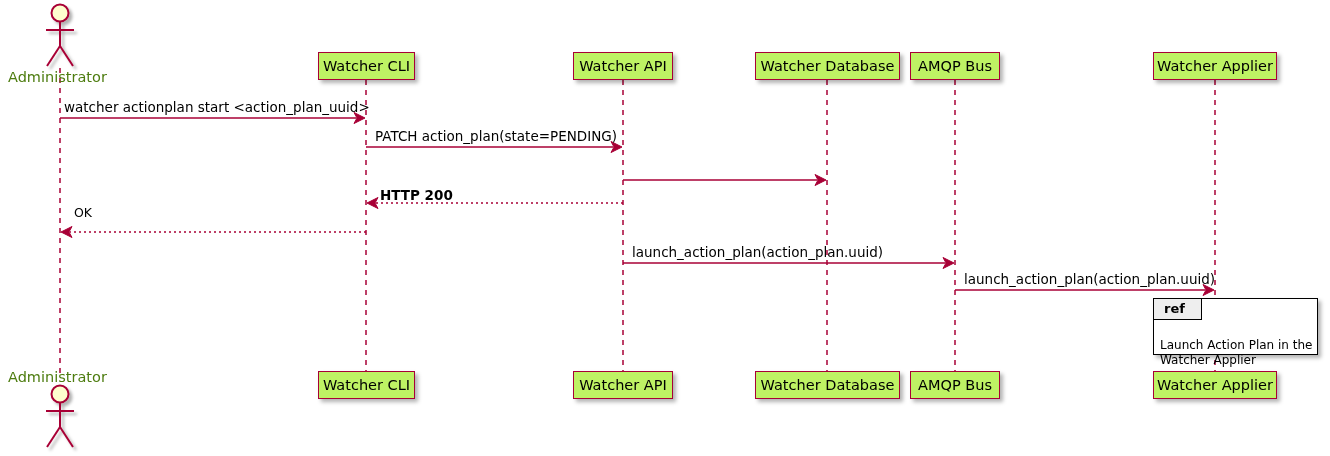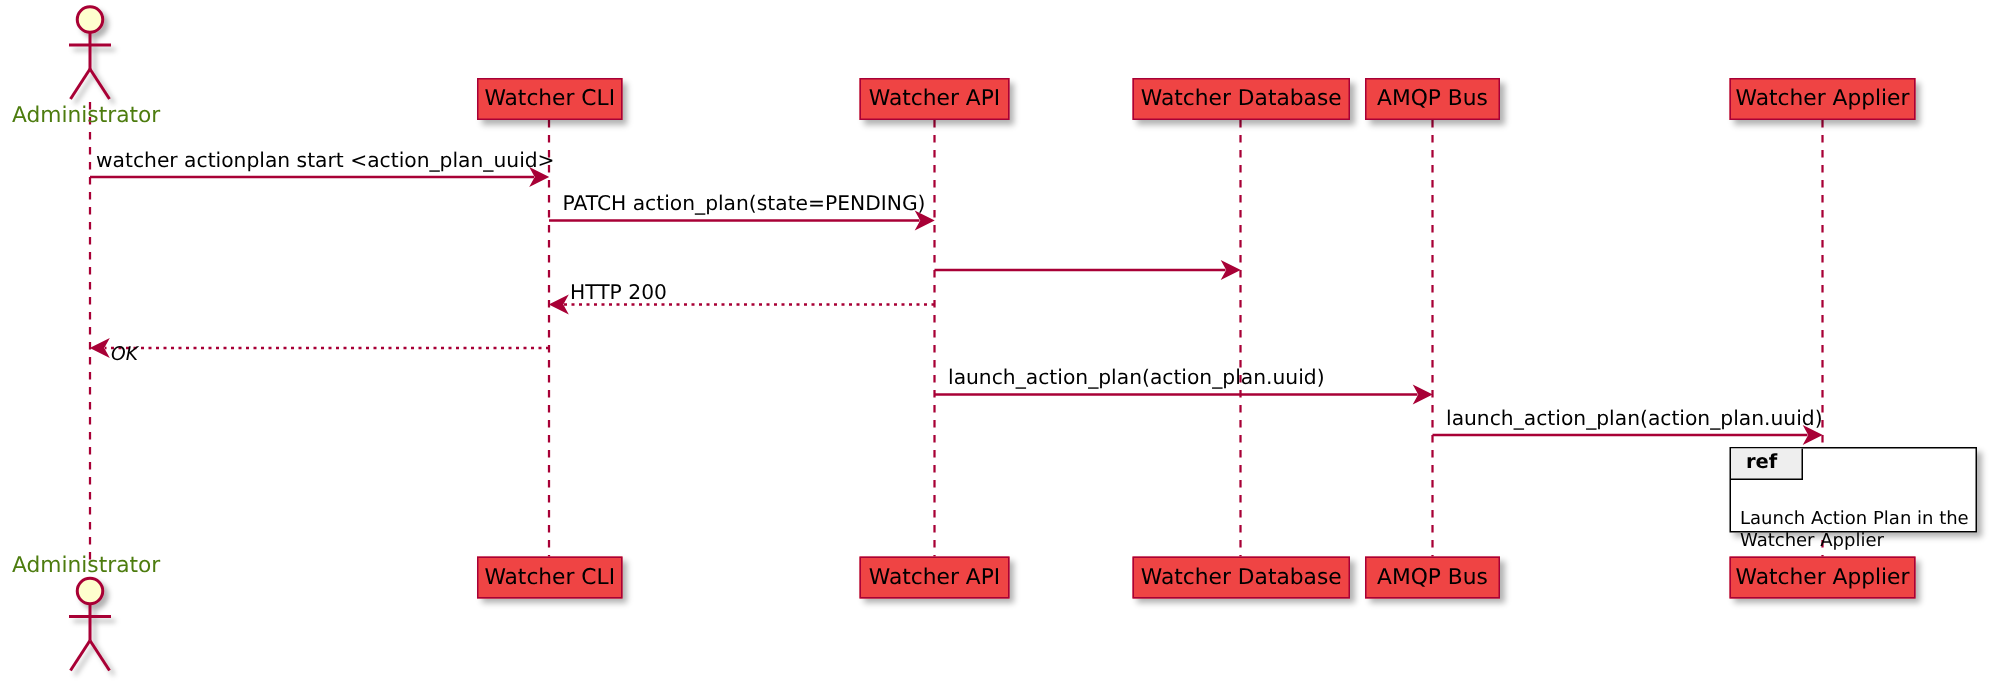--- a/index.html
+++ b/index.html
@@ -21,21 +21,21 @@
     position: absolute;
     left: 0;
     top: 0;
     width: 1330px;
     height: 456px;
   }
   
   .participant {
     position: absolute;
     box-sizing: border-box;
-    background: #ef4444;
+    background: #bef264;
     border: 1.5px solid #A80036;
     color: #000000;
     font-size: 14.5px;
     line-height: 1;
     display: flex;
     align-items: center;
     justify-content: center;
     white-space: nowrap;
     box-shadow: 3px 3px 4px rgba(0,0,0,0.30);
     height: 28px;
@@ -198,24 +198,24 @@
     <div class="actor-label" style="left:8px;top:370px;">
       <span>Administrator</span>
     </div>
 
     <div class="msg-label" style="left:375px;top:130px;">
       <span>PATCH action_plan(state=PENDING)</span>
     </div>
     <div class="msg-label" style="left:64px;top:101px;">
       <span>watcher actionplan start &lt;action_plan_uuid&gt;</span>
     </div>
-    <div class="msg-label" style="left:380px;top:189px;">
+    <div class="msg-label" style="left:380px;top:189px;font-weight:bold;">
       <span>HTTP 200</span>
     </div>
-    <div class="msg-label small" style="left:74px;top:230px;font-style:italic;">
+    <div class="msg-label small" style="left:74px;top:207px;">
       <span>OK</span>
     </div>
     <div class="msg-label" style="left:632px;top:246px;">
       <span>launch_action_plan(action_plan.uuid)</span>
     </div>
     <div class="msg-label" style="left:964px;top:273px;">
       <span>launch_action_plan(action_plan.uuid)</span>
     </div>
 
     <div class="ref-box" style="left:1153px;top:298px;width:165px;height:57px;">

